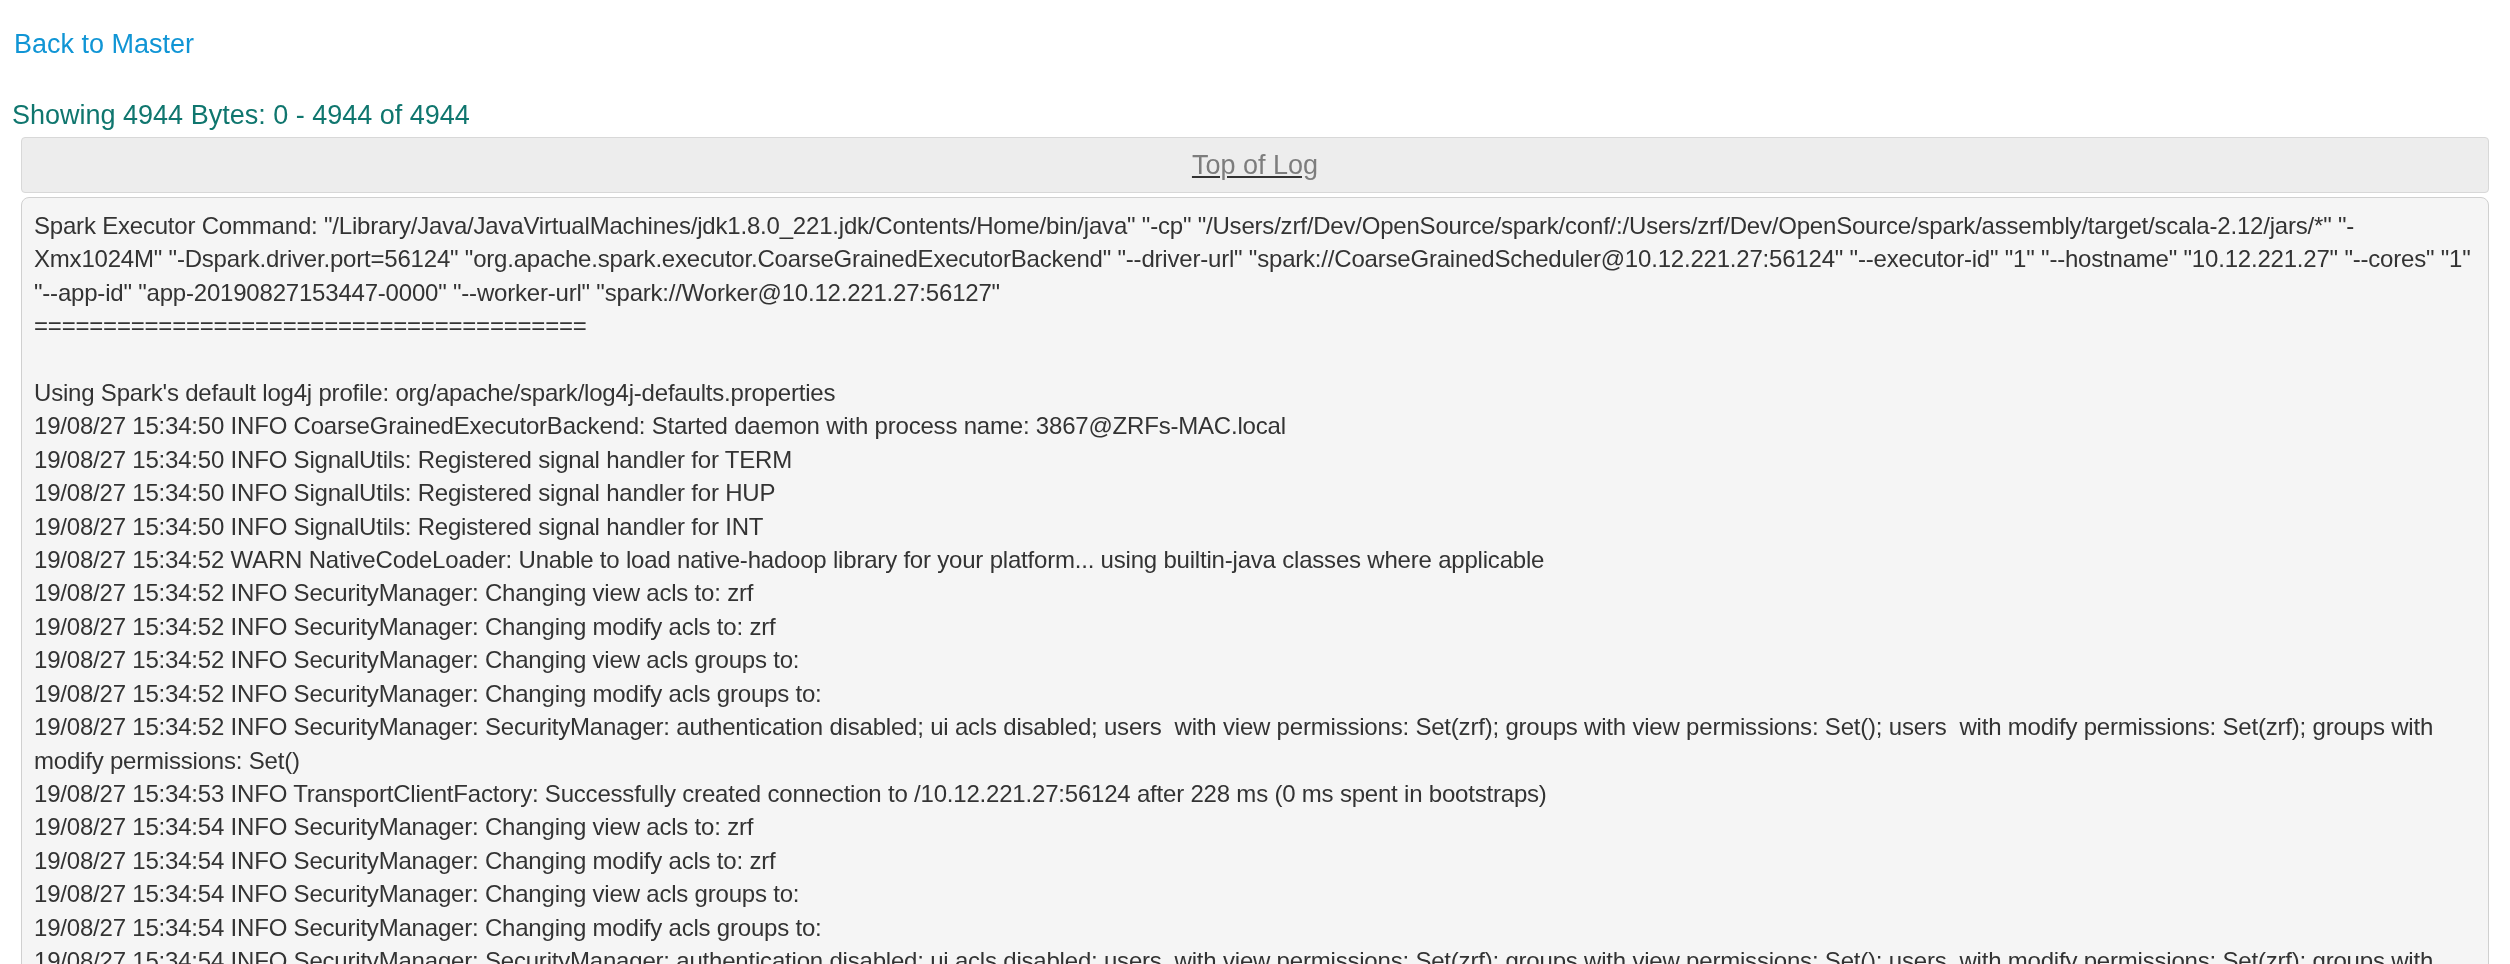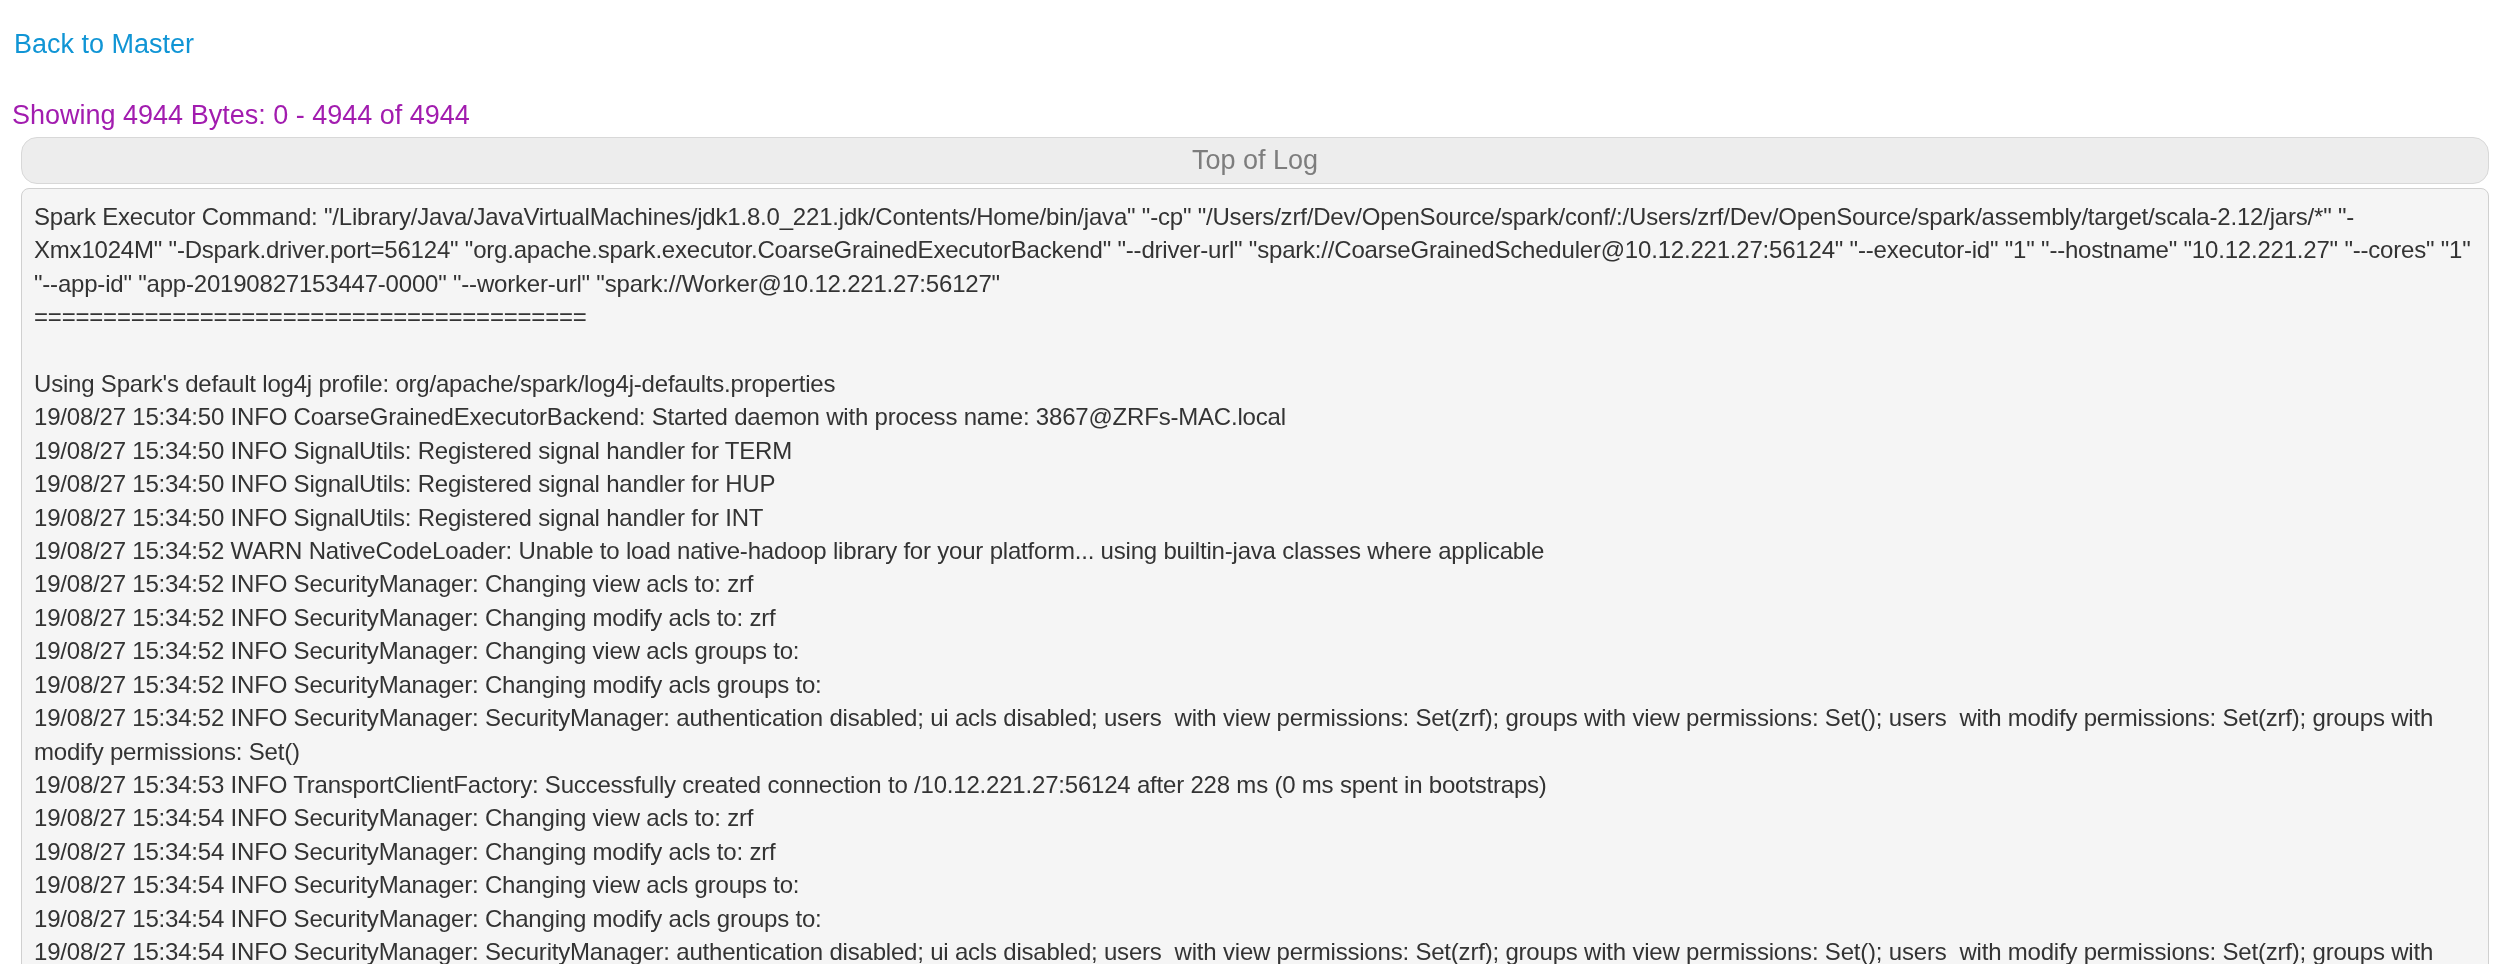--- a/index.html
+++ b/index.html
@@ -19,32 +19,33 @@
     font-size: 27px;
     line-height: 32px;
     color: #1095d5;
     text-decoration: none;
     cursor: pointer;
   }
   .byte-status {
     margin: 40px 0 0 0;
     font-size: 27px;
     line-height: 30px;
-    color: #a21caf;
+    color: #0f766e;
   }
   .log-header {
     margin: 7px 9px 0 9px;
-    height: 47px;
+    height: 56px;
     box-sizing: border-box;
     background: #ededed;
     border: 1px solid #d8d8d8;
-    border-radius: 16px;
+    border-radius: 4px;
     display: flex;
     align-items: center;
     justify-content: center;
+    text-decoration: underline;
   }
   .log-header span {
     font-size: 27px;
     color: #7d7d7d;
   }
   .log-box {
     margin: 4px 9px 0 9px;
     box-sizing: border-box;
     background: #f5f5f5;
     border: 1px solid #d0d0d0;

